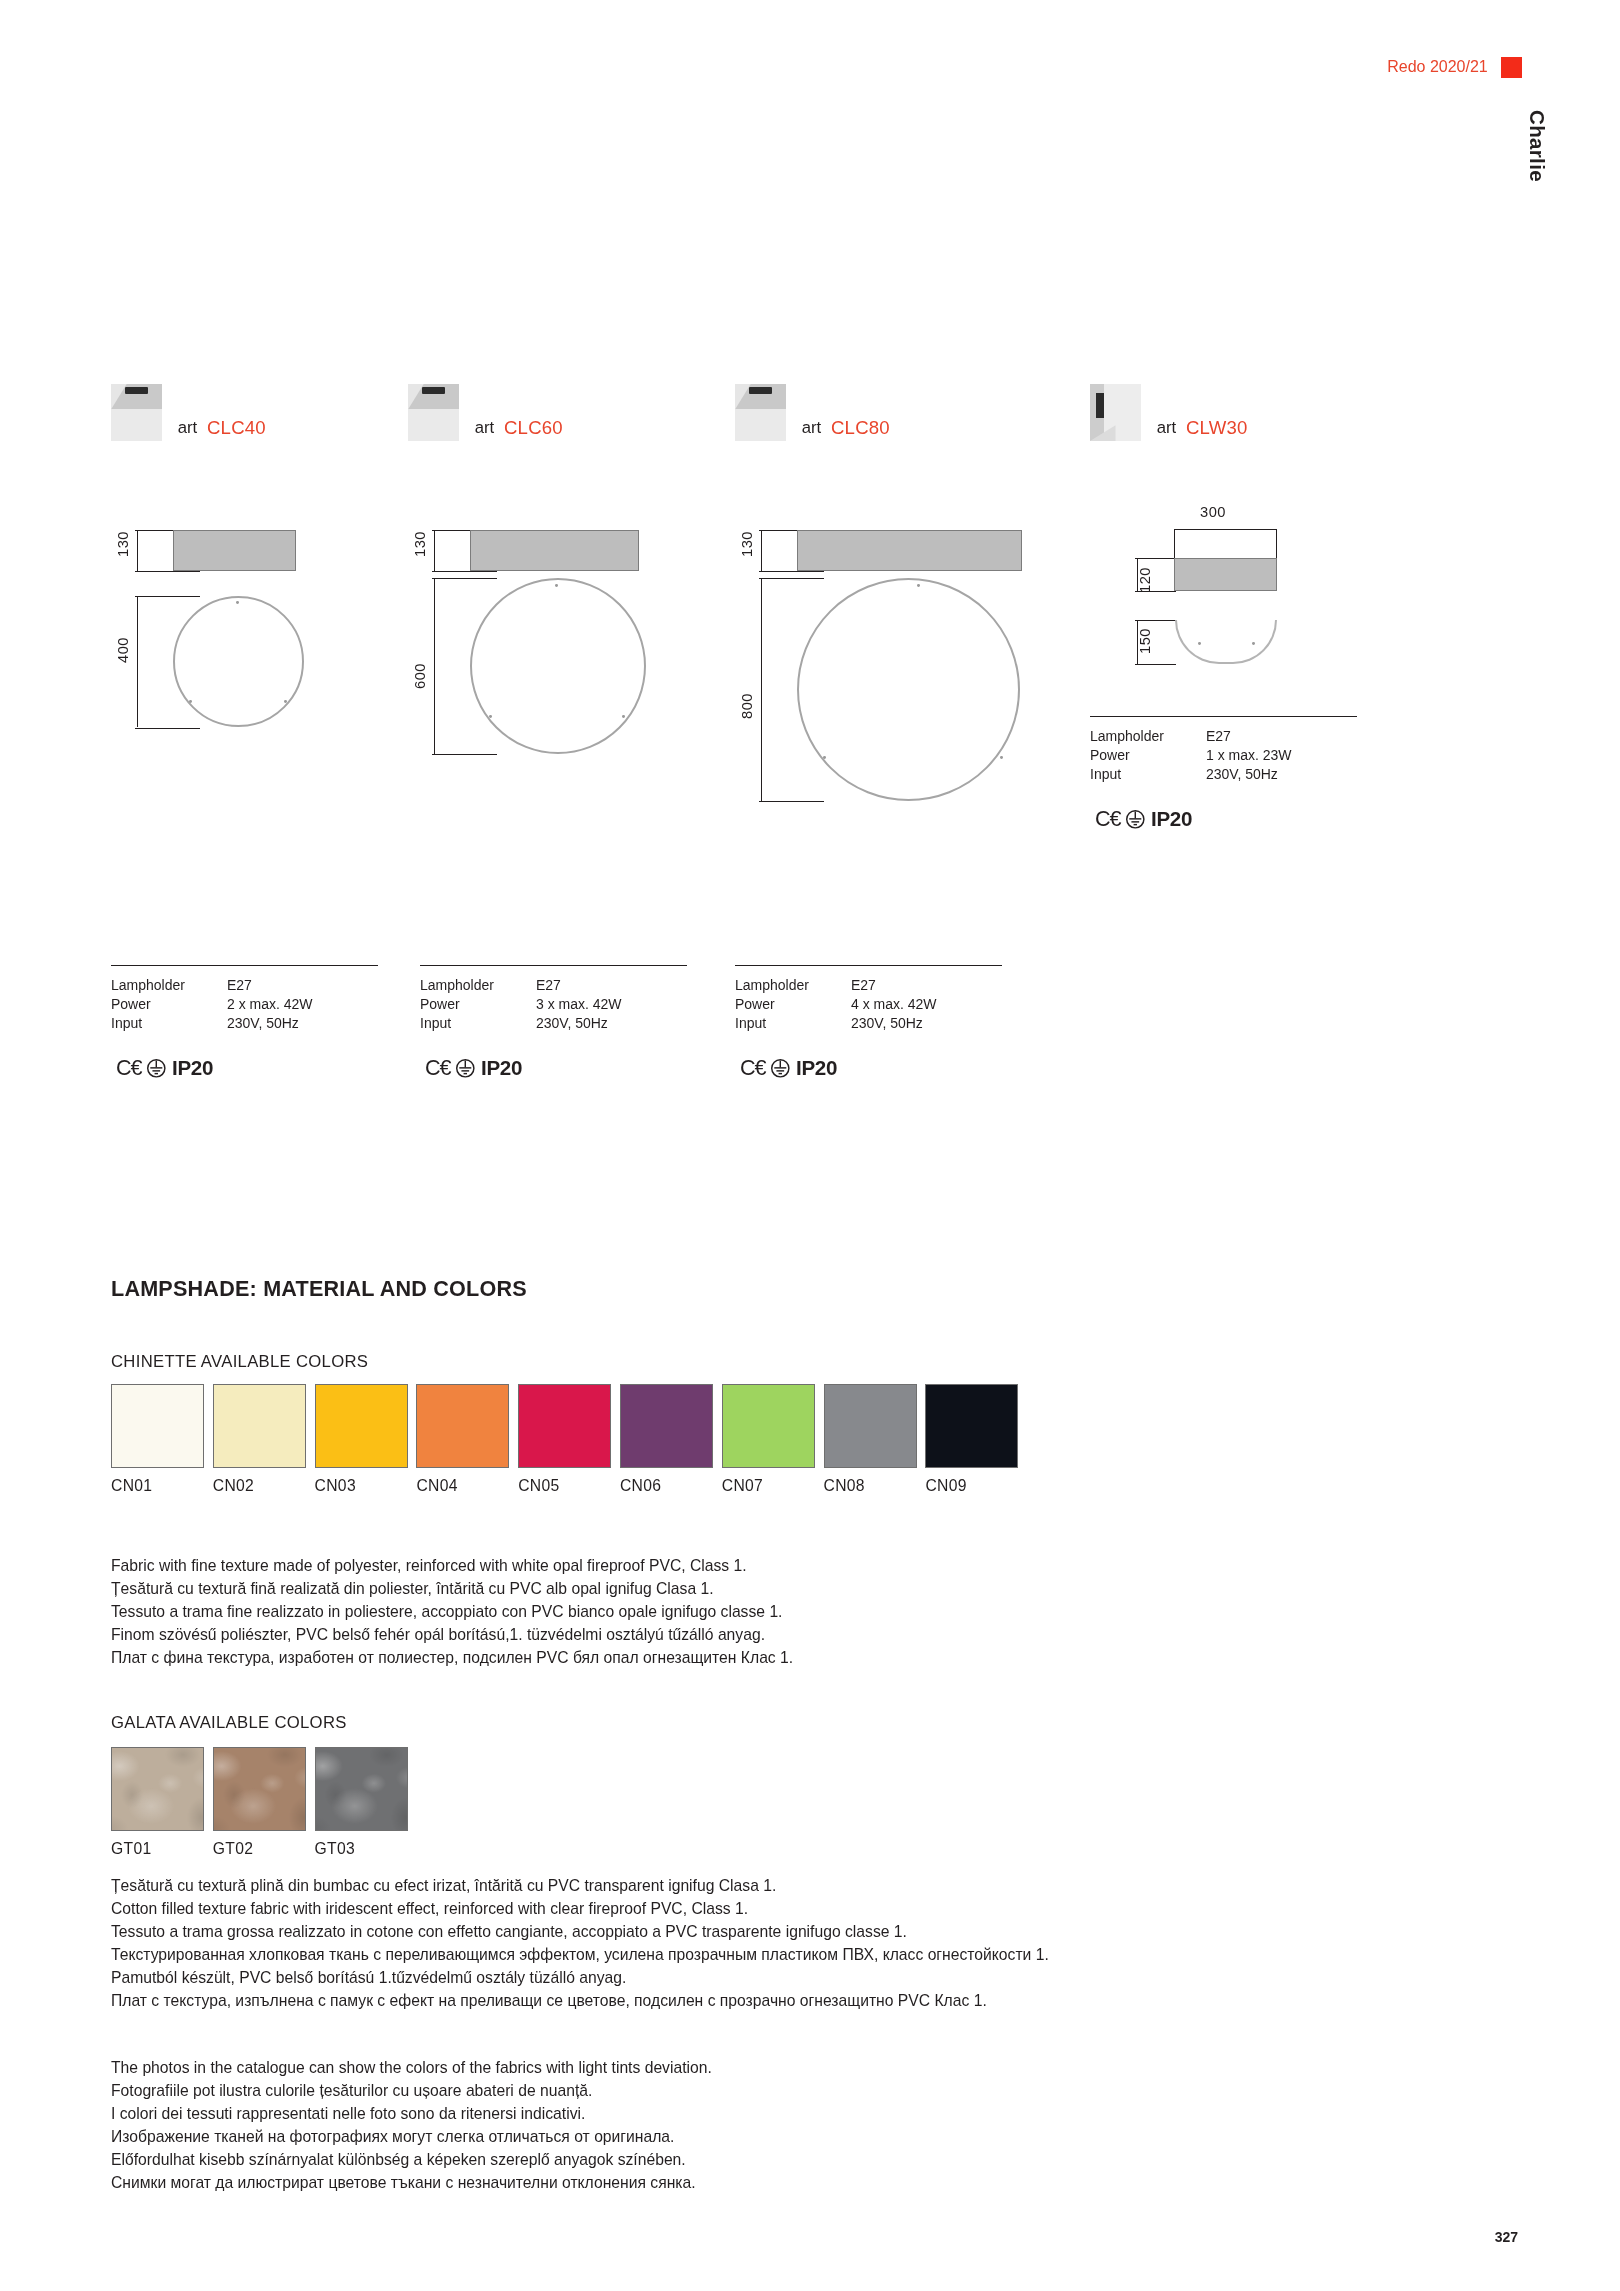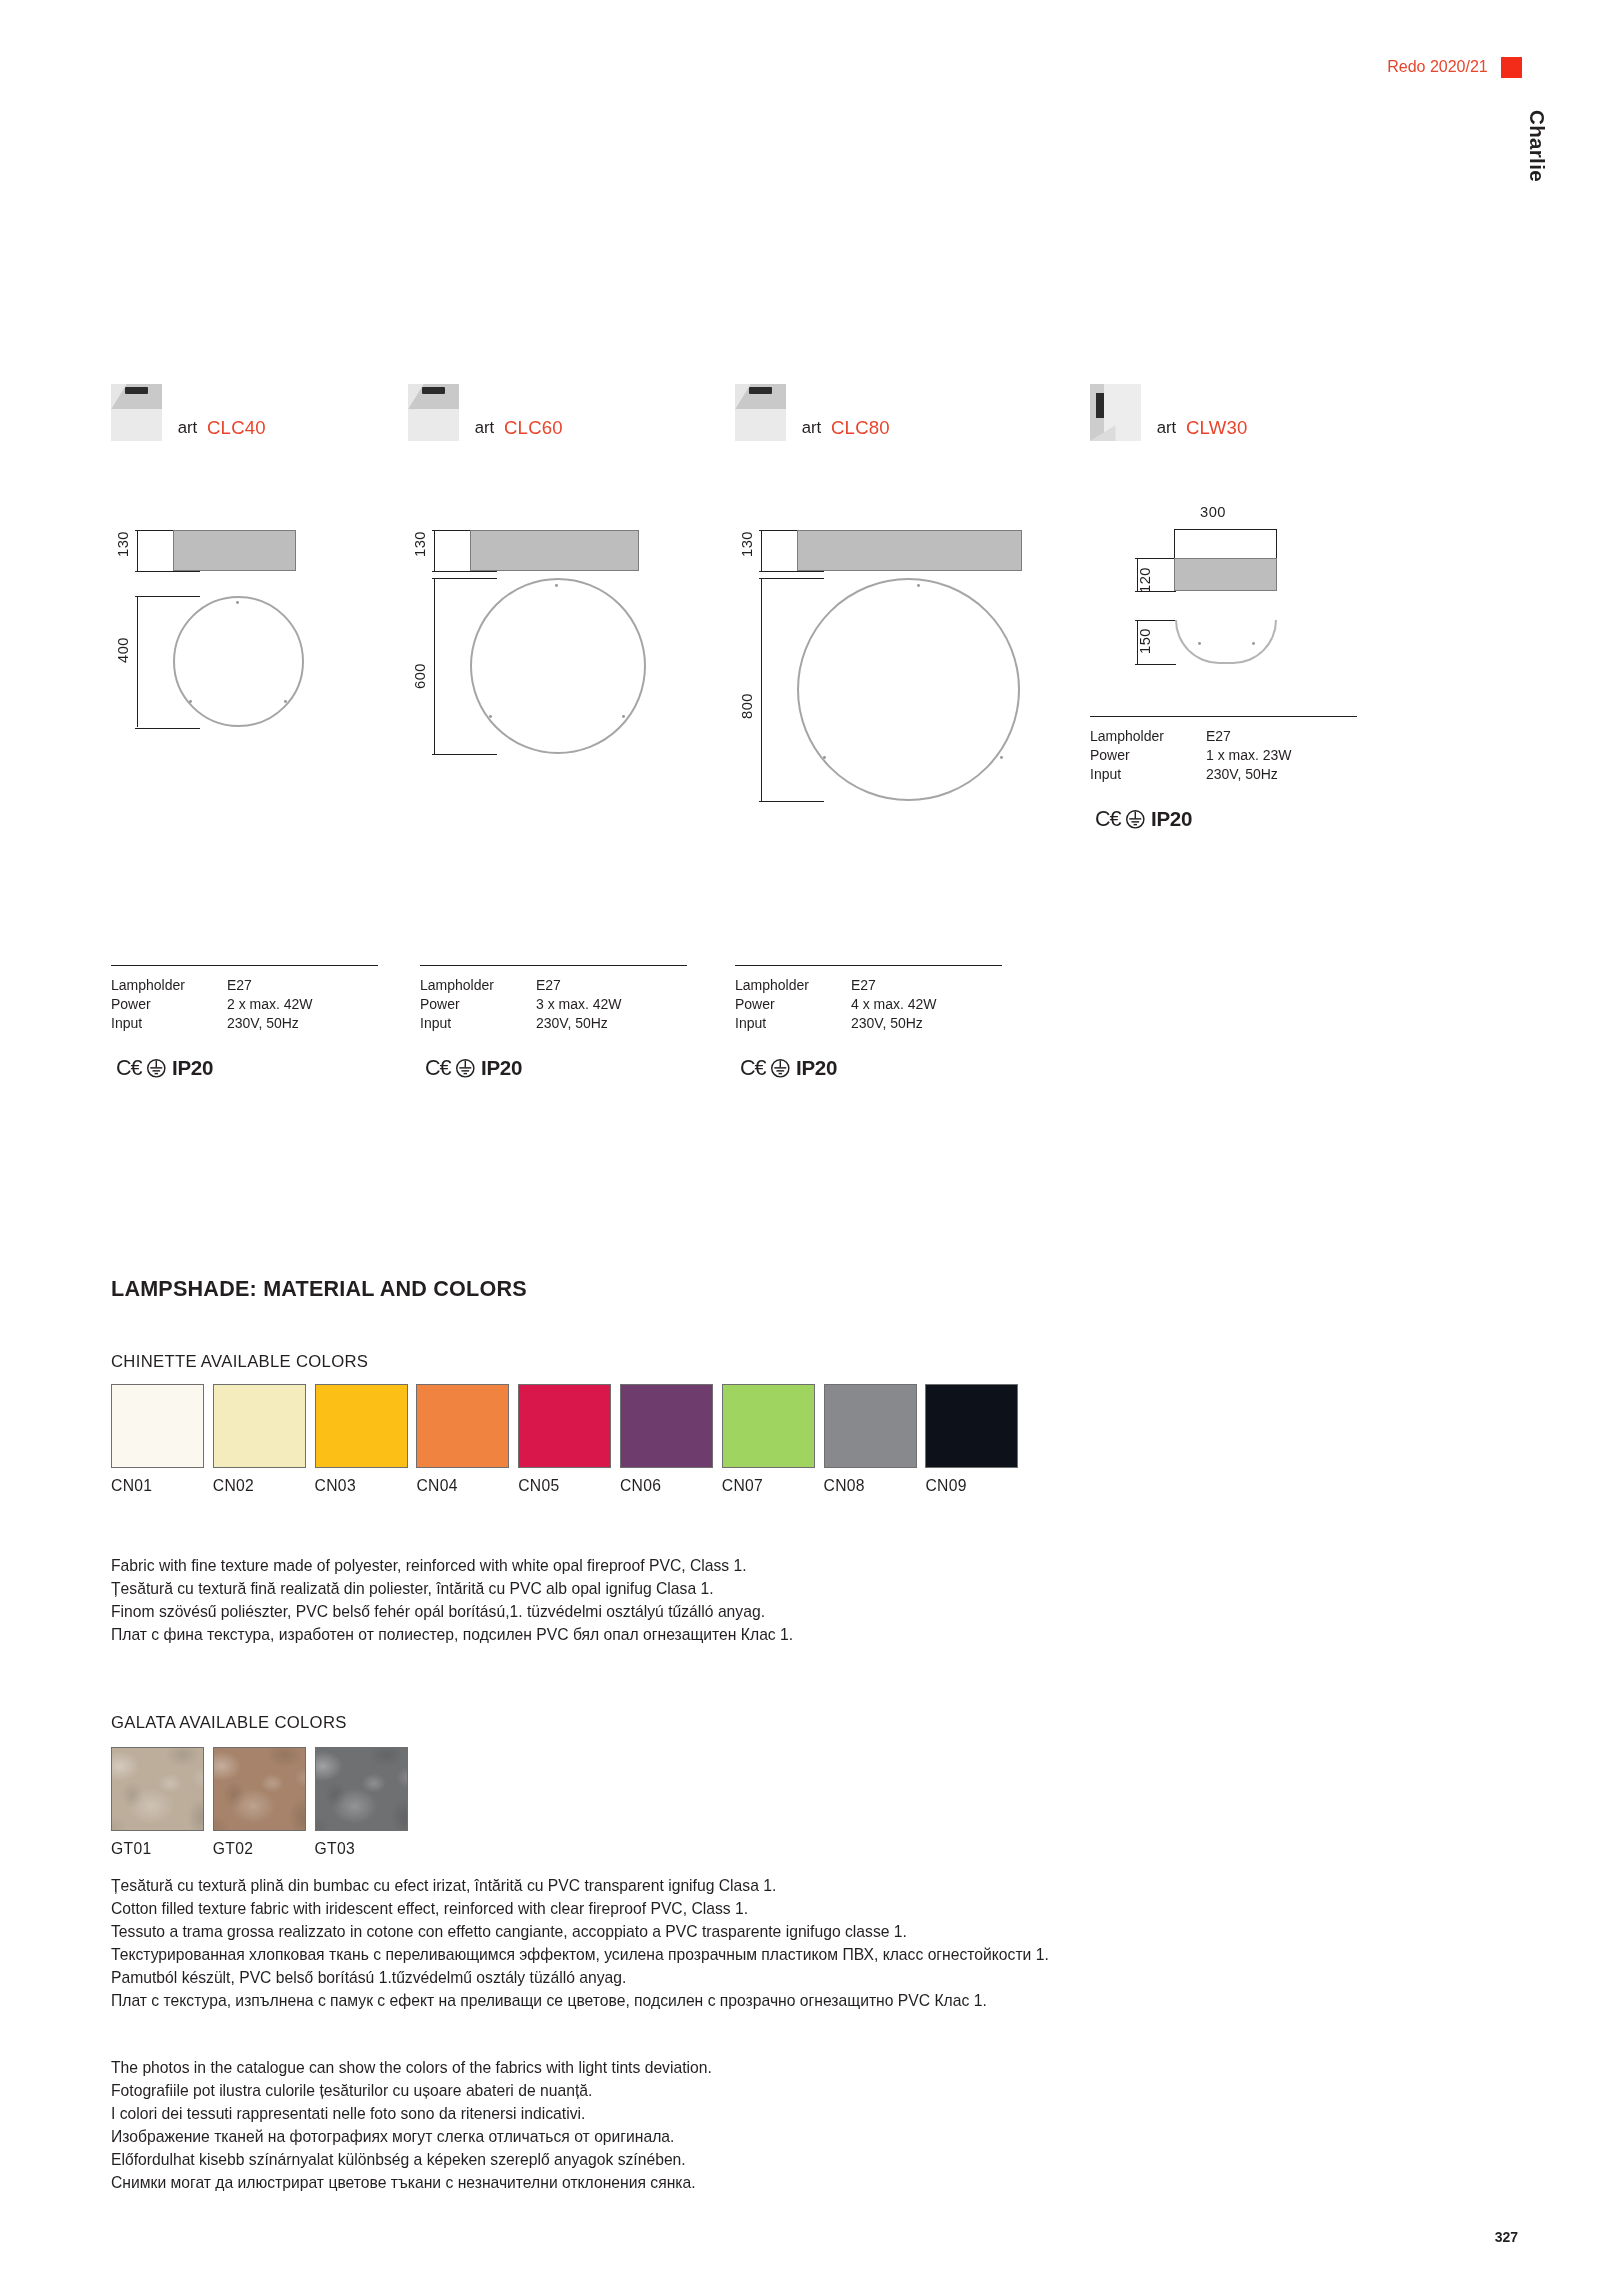--- a/index.html
+++ b/index.html
@@ -443,20 +443,21 @@
     </div>
     <div class="sw">
       <div class="chip" id="c8" style="background: rgb(13, 17, 25);"></div>
       <div class="nm">CN09</div>
     </div>
   </div>
 
   <div class="lang" style="top:1554px;">
     <p>Fabric with fine texture made of polyester, reinforced with white opal fireproof PVC, Class 1.</p>
     <p>Țesătură cu textură fină realizată din poliester, întărită cu PVC alb opal ignifug Clasa 1.</p>
+    <p>Tessuto a trama fine realizzato in poliestere, accoppiato con PVC bianco opale ignifugo classe 1.</p>
     <p>Finom szövésű poliészter, PVC belső fehér opál borítású,1. tüzvédelmi osztályú tűzálló anyag.</p>
     <p>Плат с фина текстура, изработен от полиестер, подсилен PVC бял опал огнезащитен Клас 1.</p>
   </div>
 
   <div class="sub-title" style="top:1713px;">GALATA AVAILABLE COLORS</div>
 
   <div class="swatches" style="top:1747px;">
     <div class="sw tex">
       <div class="chip" id="g0" style="background: rgb(189, 174, 156);">
           <span class="t1"></span>

